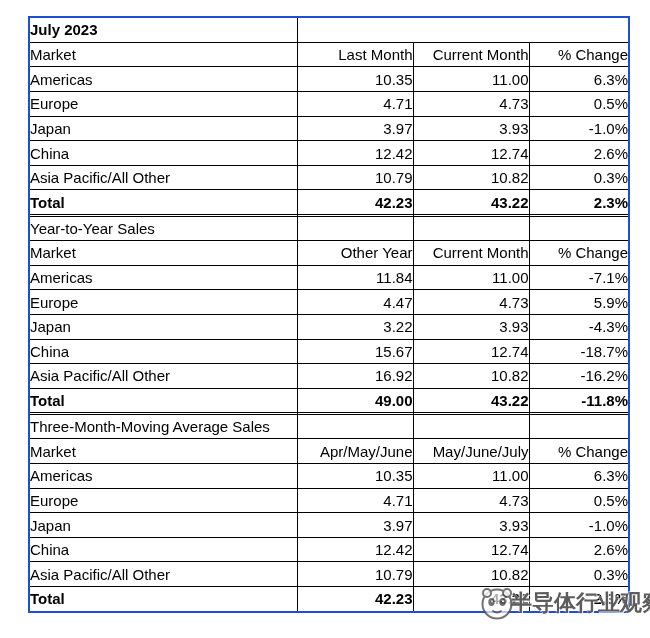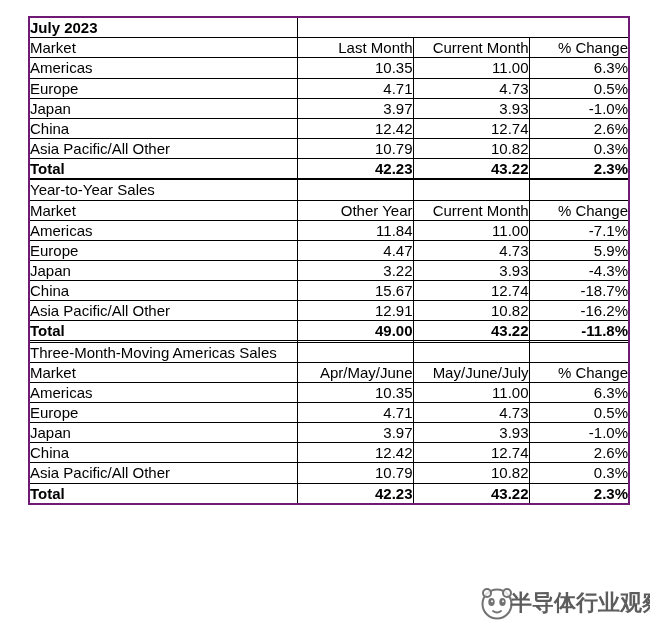--- a/index.html
+++ b/index.html
@@ -11,24 +11,24 @@
   }
   .canvas {
     position: relative;
     width: 650px; height: 638px;
     background: #ffffff;
     overflow: hidden;
   }
   table.sales-table {
     position: absolute;
     left: 28px; top: 16px;
-    width: 600px; height: 489px;
+    width: 600px; height: 597px;
     border-collapse: collapse;
     table-layout: fixed;
-    border: 2px solid #701a75;
+    border: 2px solid #1d4ed8;
   }
   table.sales-table td {
     border: 1px solid #000000;
     font-size: 15px;
     line-height: 1;
     padding: 0;
     white-space: nowrap;
     overflow: hidden;
     vertical-align: middle;
     color: #000000;
@@ -152,38 +152,38 @@
           <td class="num">-4.3%</td>
         </tr>
         <tr>
           <td class="left">China</td>
           <td class="num">15.67</td>
           <td class="num">12.74</td>
           <td class="num">-18.7%</td>
         </tr>
         <tr>
           <td class="left">Asia Pacific/All Other</td>
-          <td class="num">12.91</td>
+          <td class="num">16.92</td>
           <td class="num">10.82</td>
           <td class="num">-16.2%</td>
         </tr>
         <tr>
           <td class="left bold">Total</td>
           <td class="num bold">49.00</td>
           <td class="num bold">43.22</td>
           <td class="num bold">-11.8%</td>
         </tr>
         <tr>
           <td class="left"></td>
           <td class="num"></td>
           <td class="num"></td>
           <td class="num"></td>
         </tr>
         <tr>
-          <td class="left">Three-Month-Moving Americas Sales</td>
+          <td class="left">Three-Month-Moving Average Sales</td>
           <td class="num"></td>
           <td class="num"></td>
           <td class="num"></td>
         </tr>
         <tr>
           <td class="left">Market</td>
           <td class="num">Apr/May/June</td>
           <td class="num">May/June/July</td>
           <td class="num">% Change</td>
         </tr>

